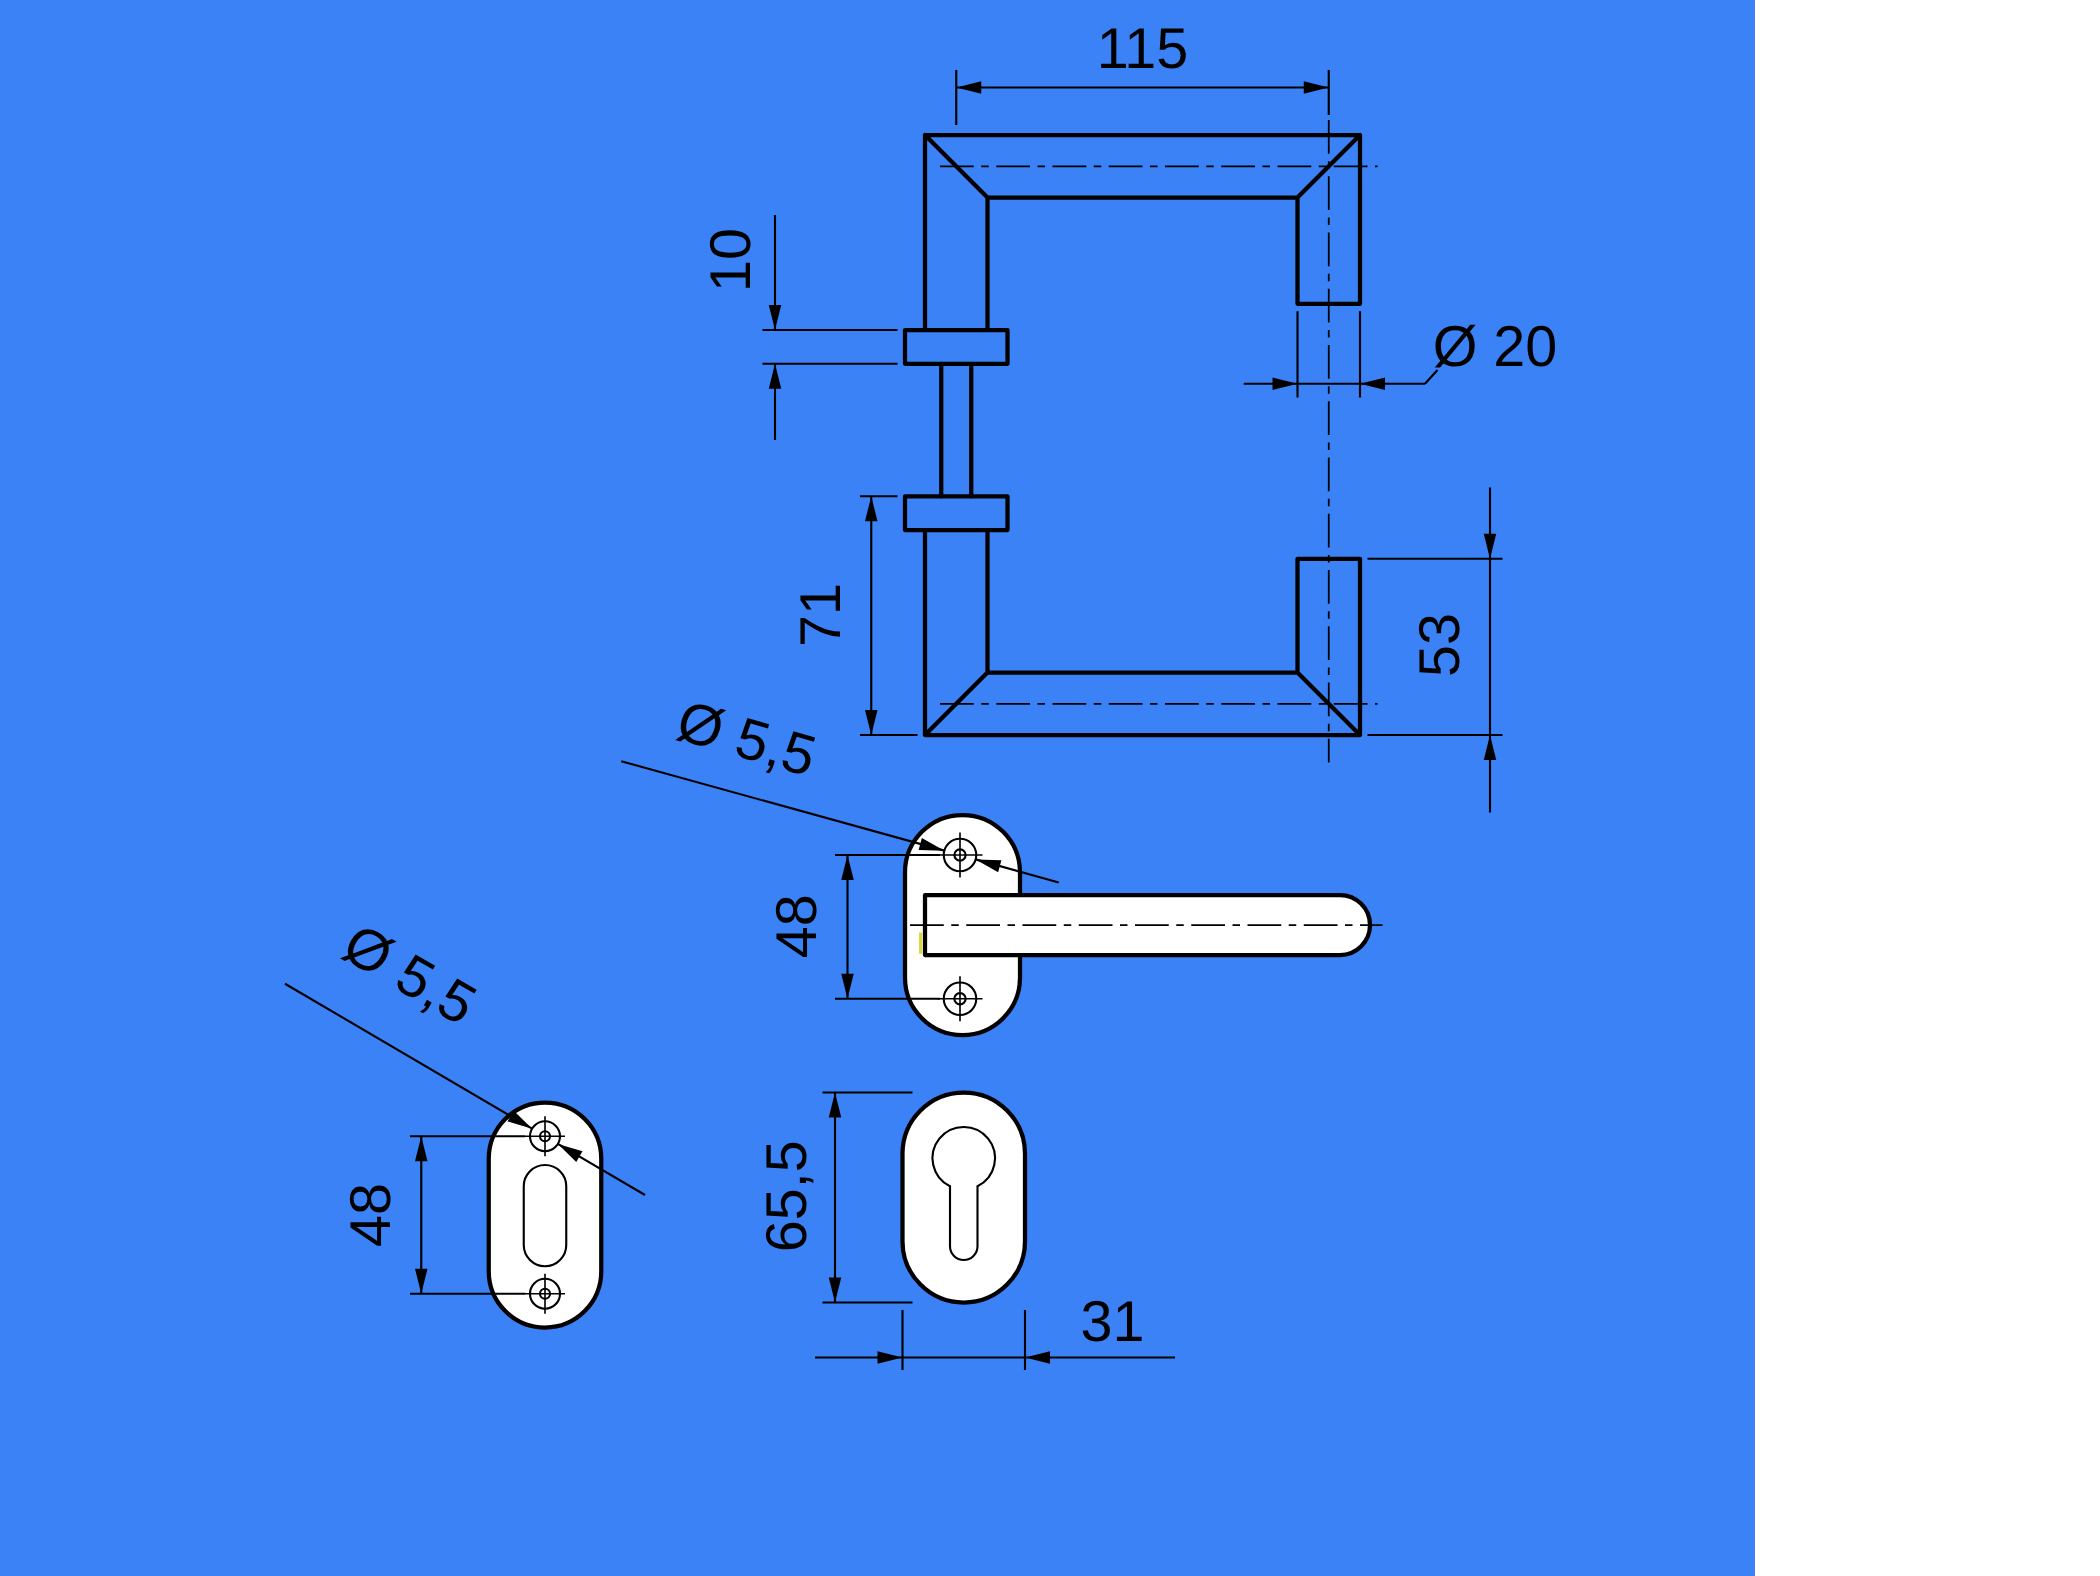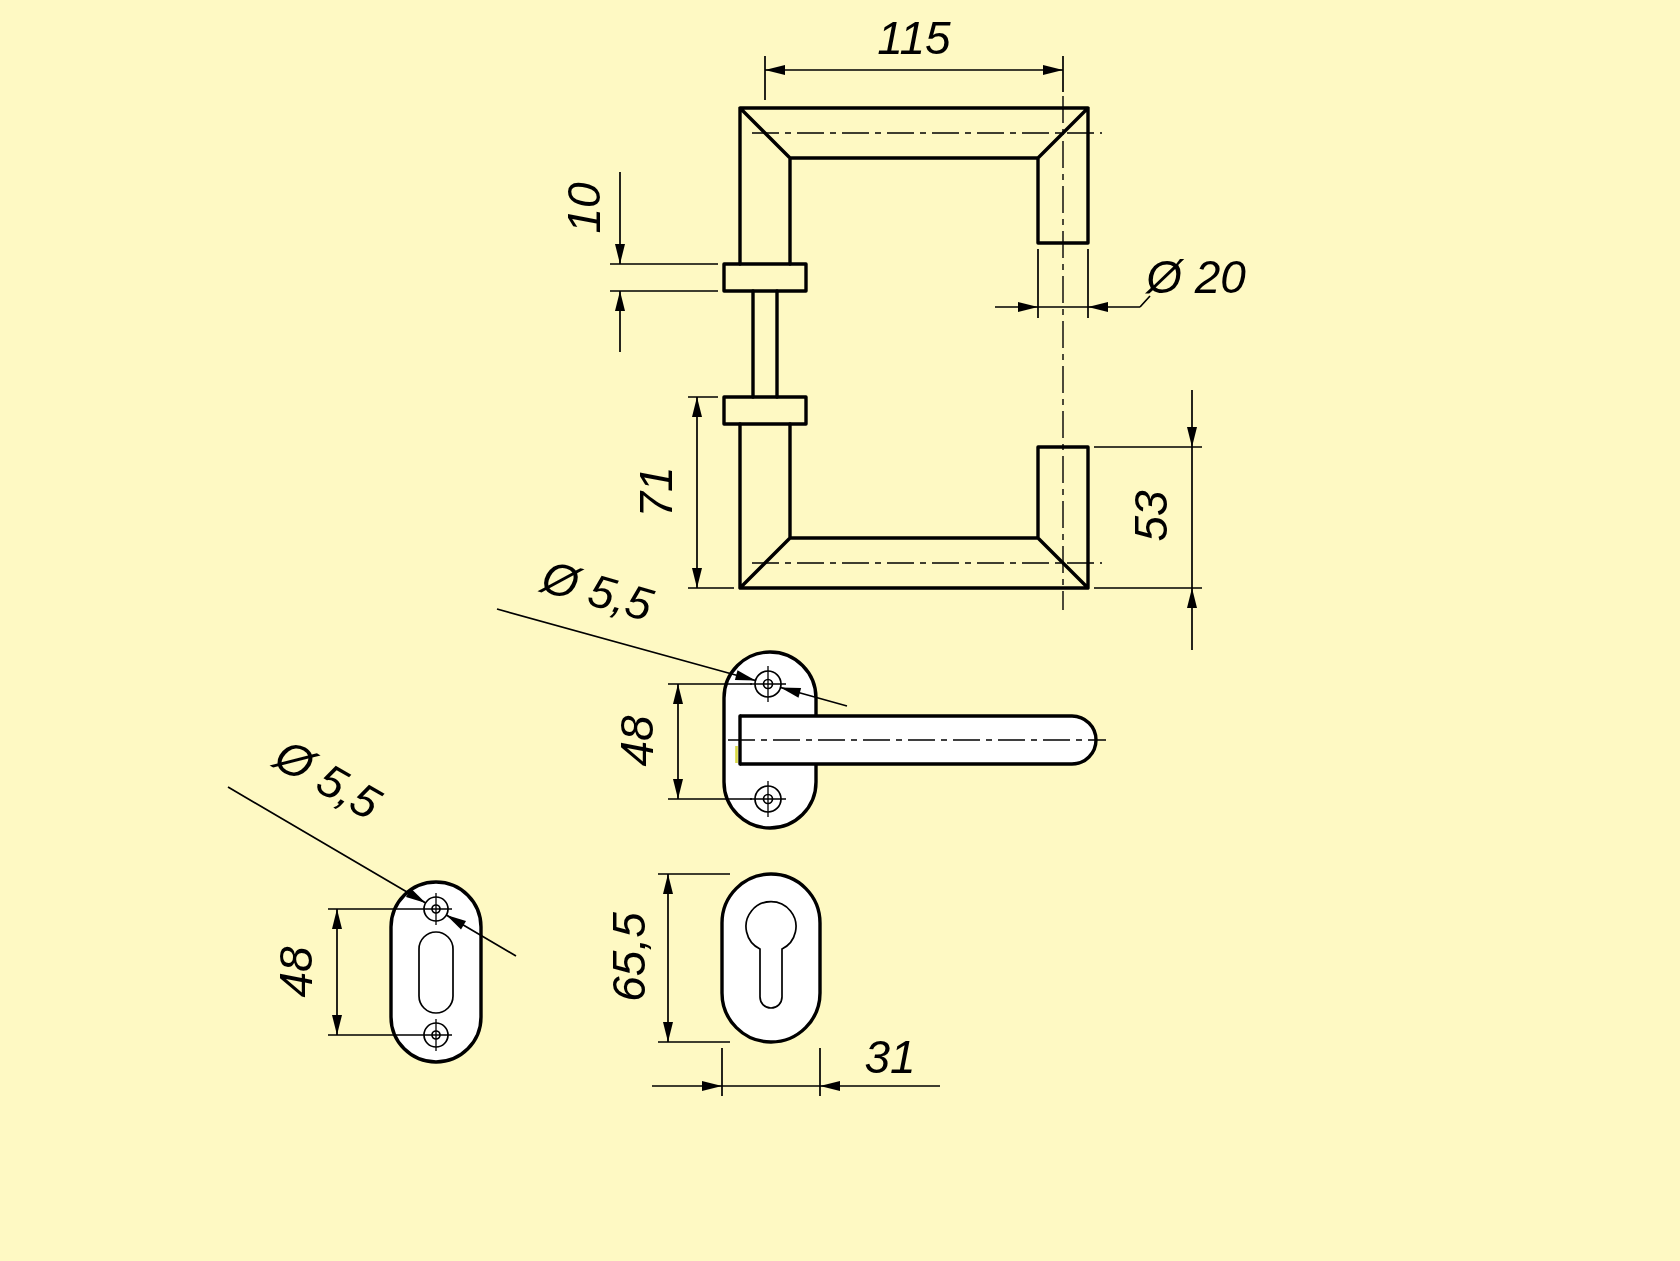--- a/index.html
+++ b/index.html
@@ -1,16 +1,16 @@
 <!DOCTYPE html>
 <html><head>
 <meta charset="utf-8">
 <style>
   html,body{margin:0;padding:0;background:#ffffff;}
-  .page{position:relative;width:1680px;height:1261px;background:#fef9c3;overflow:hidden;font-style:italic;}
+  .page{position:relative;width:1404px;height:1261px;background:#3b82f6;overflow:hidden;}
   svg{display:block;}
   .obj{stroke:#000;stroke-width:3.4;fill:none;stroke-linejoin:round;stroke-linecap:round;}
   .face{stroke:#000;stroke-width:3.4;fill:#fff;stroke-linejoin:round;}
   .thin{stroke:#000;stroke-width:1.7;fill:none;}
   .xthin{stroke:#000;stroke-width:1.3;fill:none;}
   .cl{stroke:#000;stroke-width:1.4;fill:none;stroke-dasharray:27 6 6 6;}
   .arw{fill:#000;stroke:none;}
   .hl{stroke:#d8d843;stroke-width:2.6;fill:none;}
   .dim{font-family:"Liberation Sans",sans-serif;font-size:46px;fill:#000;}
 </style>

